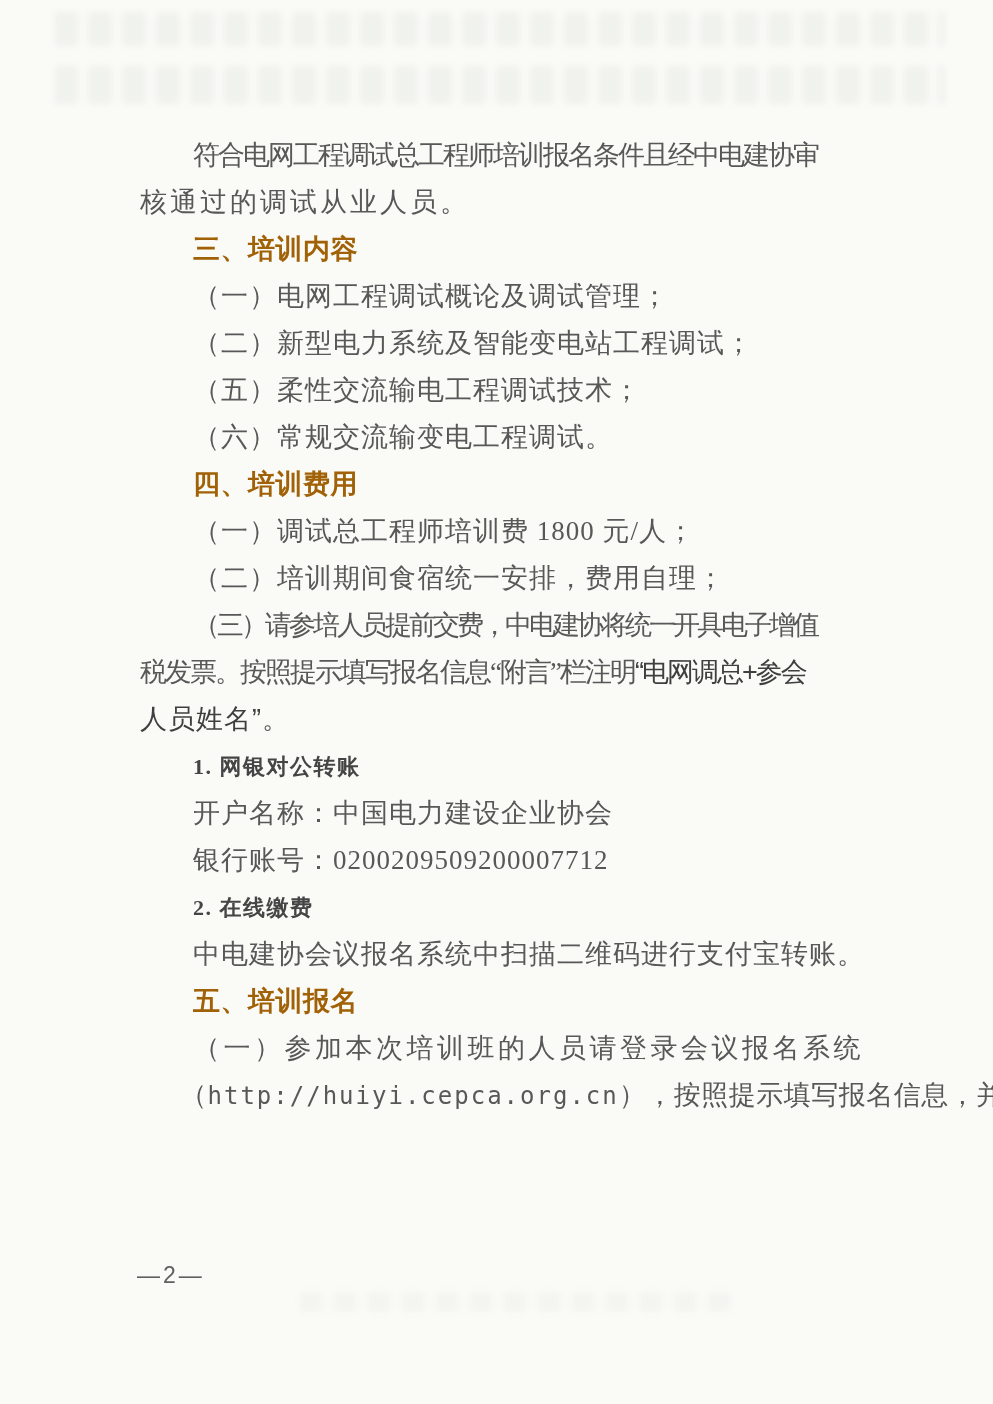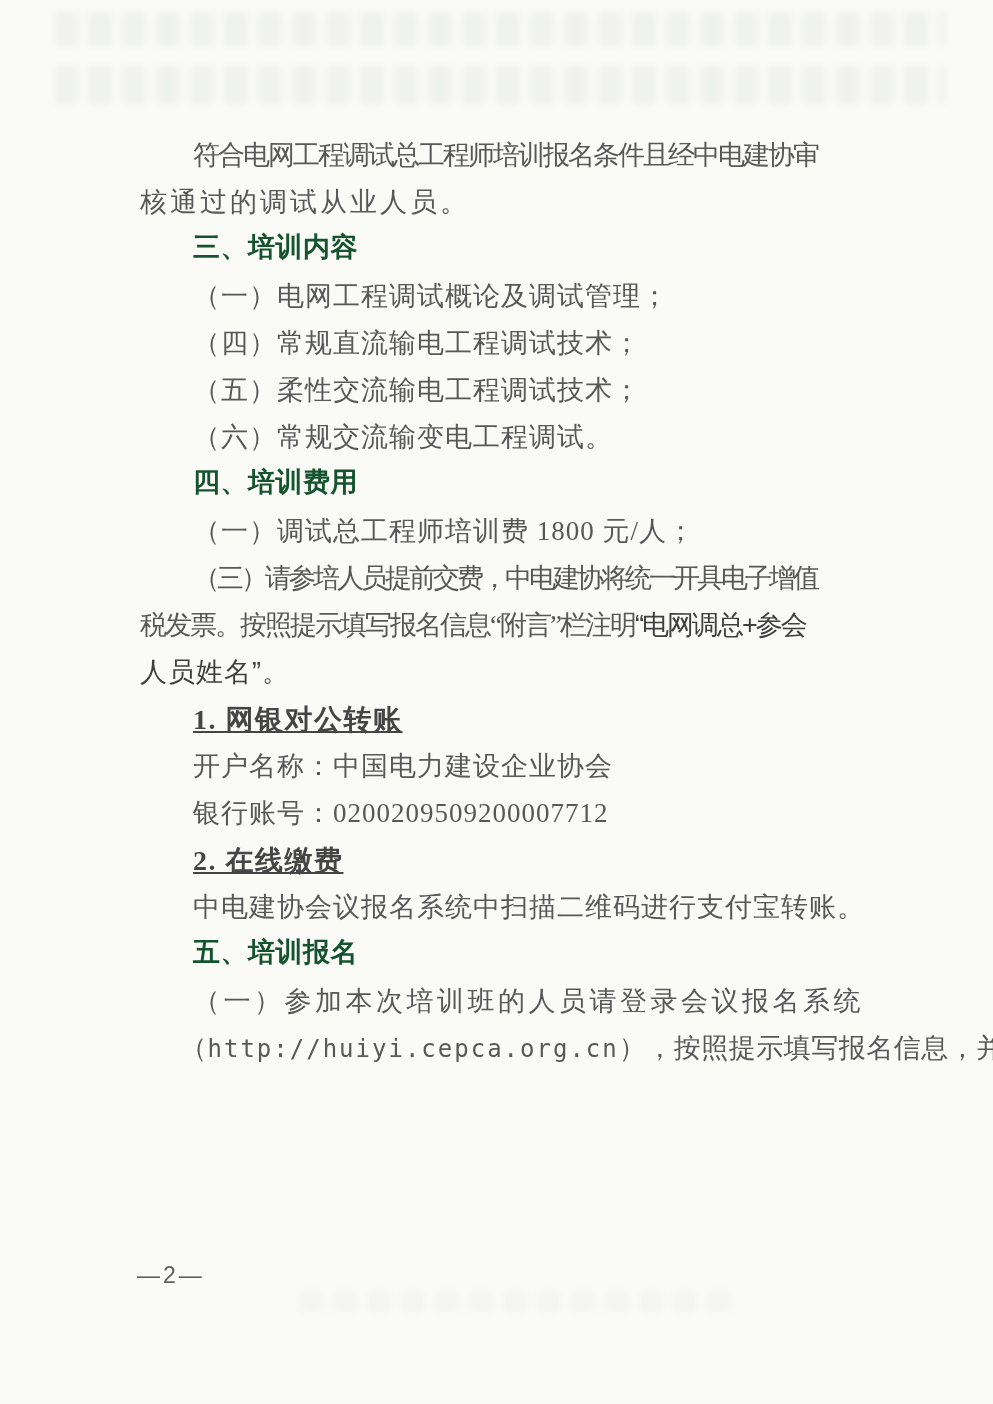--- a/index.html
+++ b/index.html
@@ -36,32 +36,31 @@
   .line {
     height: 47px;
     line-height: 47px;
     font-size: 27px;
     letter-spacing: 1px;
     white-space: nowrap;
     color: #585858;
   }
   .indent { padding-left: 53px; }
   .h {
-    font-family: Liberation Mono, monospace;
+    font-family: Liberation Serif, serif;
     font-weight: bold;
     font-size: 27px;
-    color: #14532d;
+    color: #a16207;
     letter-spacing: 0.5px;
   }
   .sub {
     font-weight: bold;
-    font-size: 28px;
+    font-size: 22px;
     color: #454545;
     letter-spacing: 1.5px;
-    text-decoration: underline;
   }
   .b {
     font-family: "Liberation Sans", "DejaVu Sans", sans-serif;
     font-weight: normal;
     color: #3f3f3f;
   }
   .url {
     font-family: "DejaVu Sans Mono", "Liberation Mono", monospace;
     font-size: 24px;
     letter-spacing: 2px;
@@ -85,26 +84,27 @@
   <div class="ghost ghost-2"></div>
   <div class="ghost ghost-3"></div>
 
   <div class="content">
 
     <div class="line indent" style="letter-spacing:-2px;">符合电网工程调试总工程师培训报名条件且经中电建协审</div>
     <div class="line" style="letter-spacing:3px;">核通过的调试从业人员。</div>
 
     <div class="line indent h">三、培训内容</div>
     <div class="line indent">（一）电网工程调试概论及调试管理；</div>
-    <div class="line indent">（四）常规直流输电工程调试技术；</div>
+    <div class="line indent">（二）新型电力系统及智能变电站工程调试；</div>
     <div class="line indent">（五）柔性交流输电工程调试技术；</div>
     <div class="line indent">（六）常规交流输变电工程调试。</div>
 
     <div class="line indent h">四、培训费用</div>
     <div class="line indent">（一）调试总工程师培训费 1800 元/人；</div>
+    <div class="line indent">（二）培训期间食宿统一安排，费用自理；</div>
     <div class="line indent" style="letter-spacing:-3px;">（三）请参培人员提前交费，中电建协将统一开具电子增值</div>
     <div class="line" style="letter-spacing:-2px;">
       <span>税发票。按照提示填写报名信息“附言”栏注明</span><span class="b">“电网调总+参会</span>
     </div>
     <div class="line">
       <span class="b">人员姓名”</span><span>。</span>
     </div>
 
     <div class="line indent sub">1. 网银对公转账</div>
     <div class="line indent">开户名称：中国电力建设企业协会</div>

